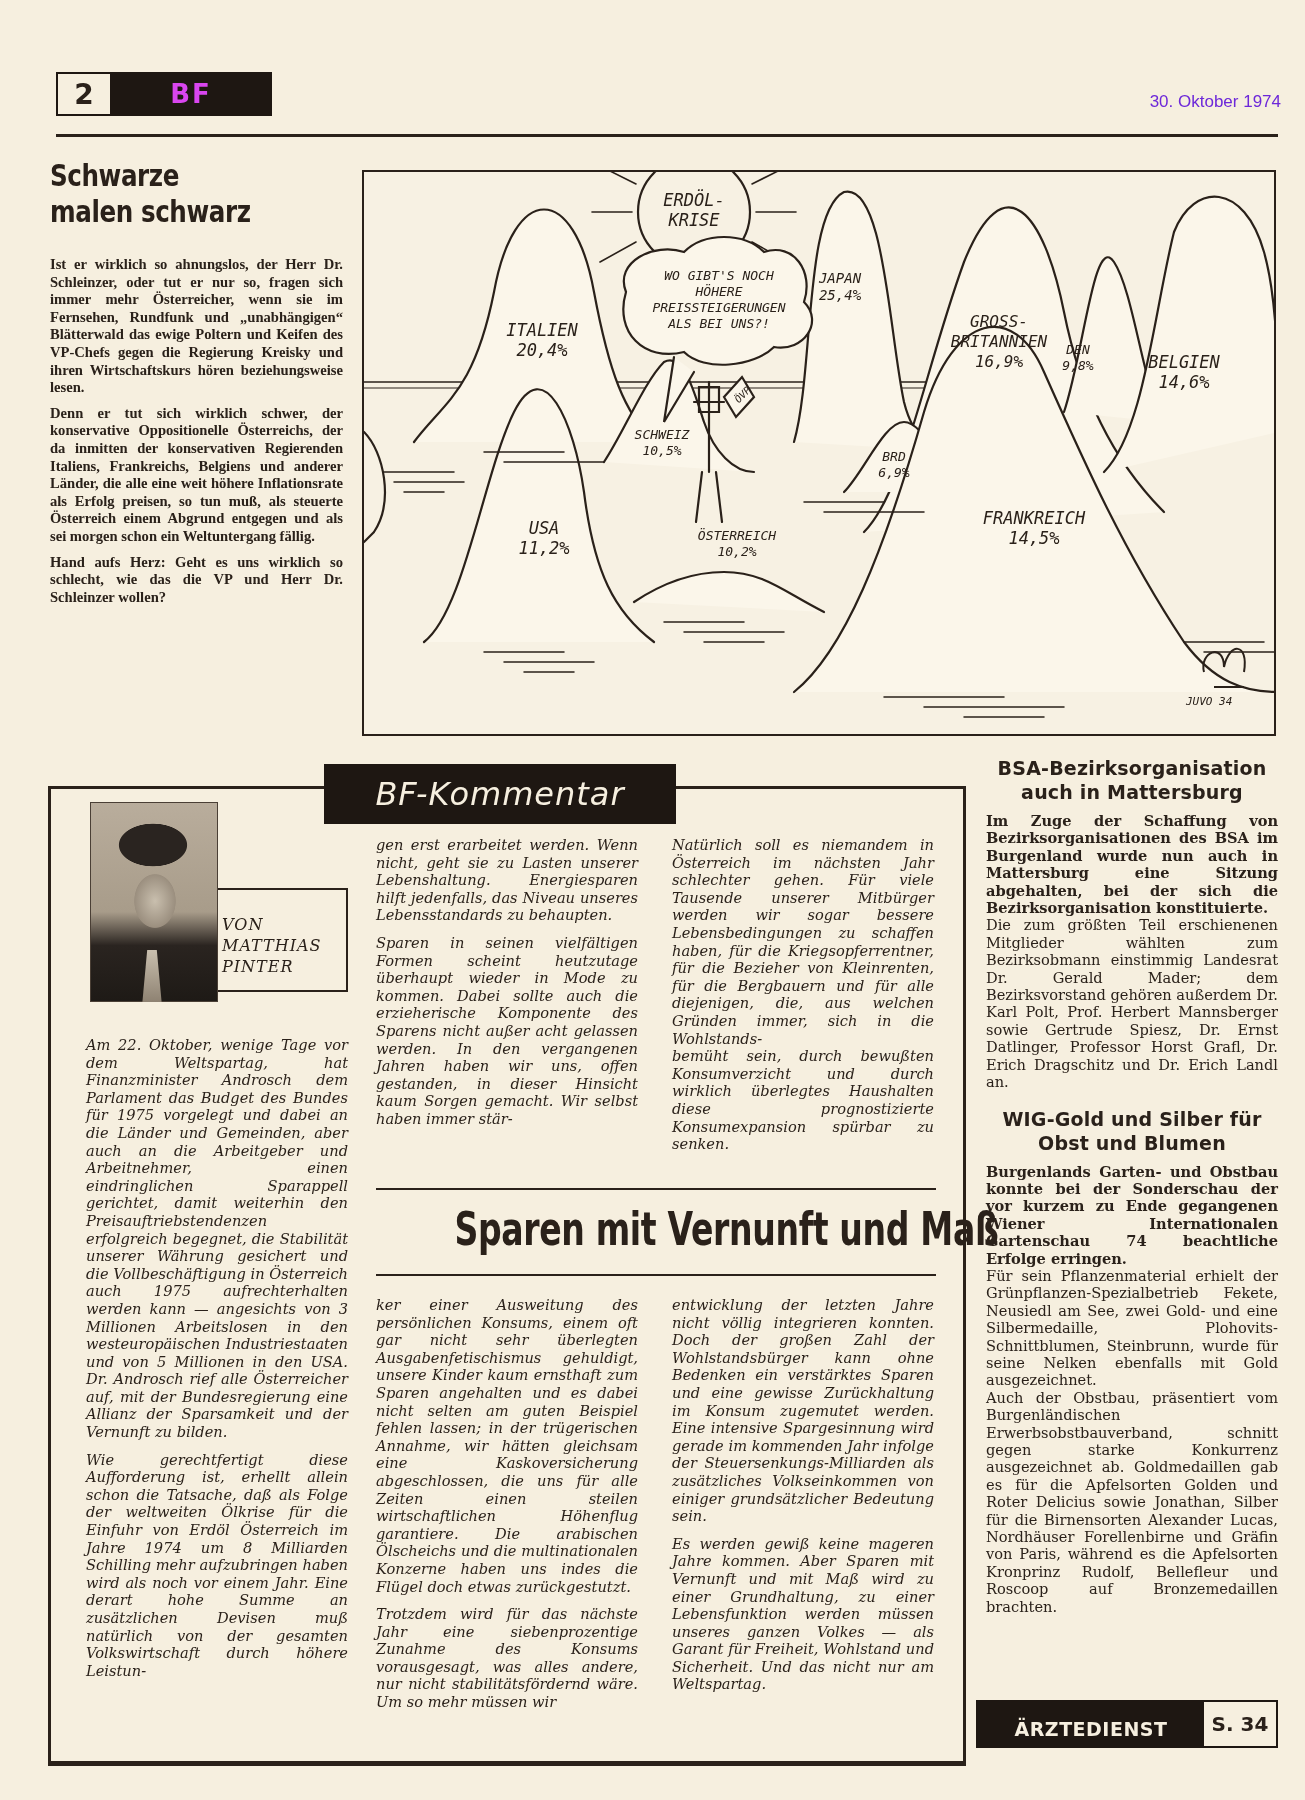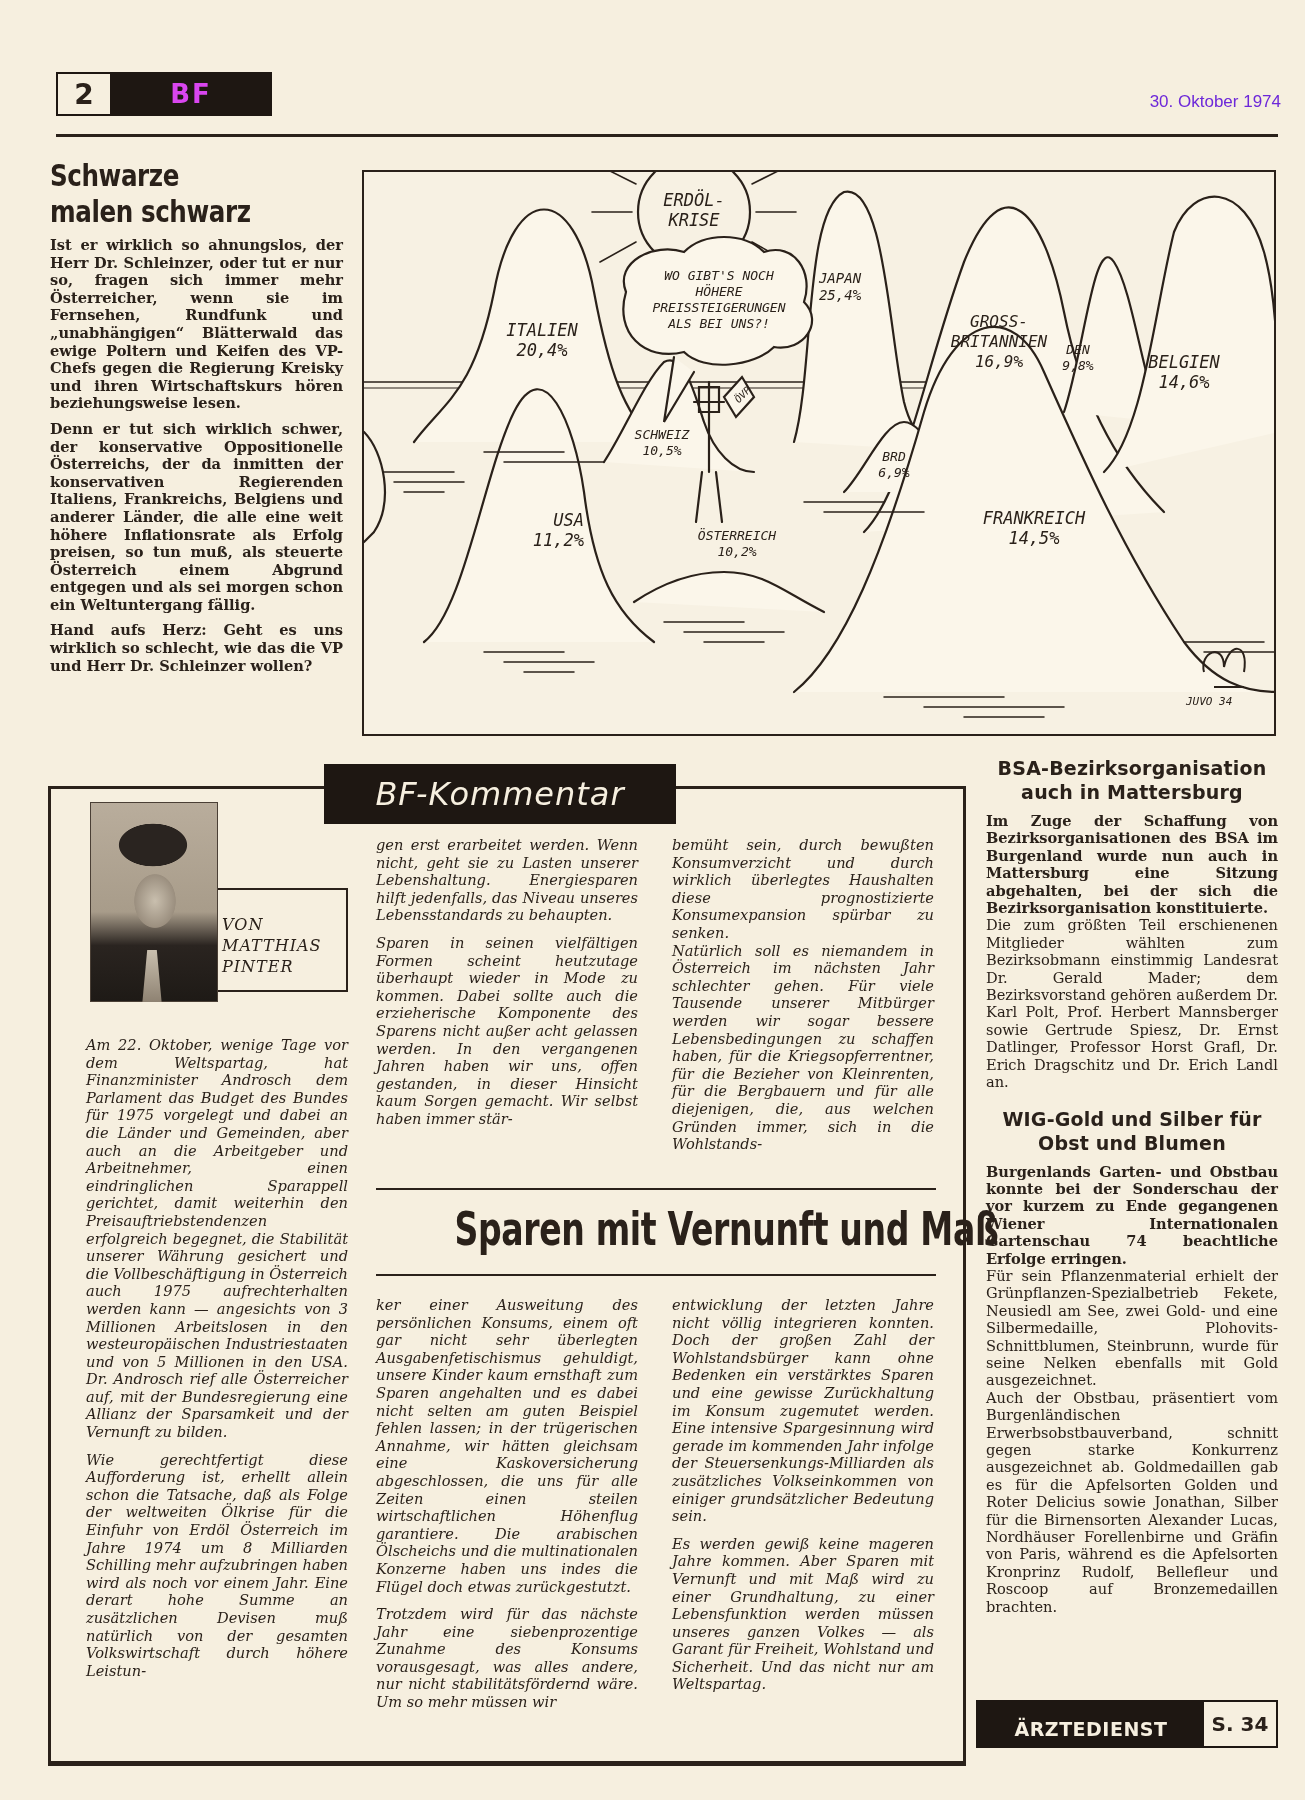--- a/index.html
+++ b/index.html
@@ -17,21 +17,21 @@
 
   
   #masthead { left: 56px; top: 72px; width: 216px; height: 44px; border: 2px solid #1e1712; display: flex; }
   #page-num { width: 54px; background: #f6efdf; border-right: 2px solid #1e1712; display: flex; align-items: center; justify-content: center; font-family: "DejaVu Sans", sans-serif; font-weight: bold; font-size: 28px; }
   #paper-tag { flex: 1; background: #1e1712; color: #d946ef; display: flex; align-items: center; justify-content: center; font-family: "DejaVu Sans", sans-serif; font-weight: bold; font-size: 26px; letter-spacing: 2px; }
   #date { right: 24px; top: 92px; font-family: "Liberation Sans", sans-serif; font-size: 17px; color: #6d28d9; }
   #top-rule { left: 56px; top: 134px; width: 1222px; height: 3px; background: #2a211a; }
 
   
   #left-title { left: 50px; top: 158px; width: 260px; font-family: "DejaVu Sans", sans-serif; font-weight: bold; font-size: 30px; line-height: 36px; transform: scaleX(0.82); transform-origin: left top; letter-spacing: -0.5px; }
-  #left-body { left: 50px; top: 236px; width: 293px; }
+  #left-body { left: 50px; top: 256px; width: 293px; font-family: Liberation Serif, serif; }
   #left-body p { margin-bottom: 8px; }
 
   
   #cartoon { left: 362px; top: 170px; width: 914px; height: 566px; border: 2px solid #2a211a; overflow: hidden; background: #f7f1e3; }
   #cartoon svg { position: absolute; left: 0; top: 0; }
   .lbl { position: absolute; font-family: "DejaVu Sans Mono", monospace; font-size: 17px; line-height: 20px; color: #2a211a; text-align: center; font-style: italic; }
 
   
   #komm-box { left: 48px; top: 786px; width: 918px; height: 980px; border-left: 3px solid #2a211a; border-right: 3px solid #2a211a; border-bottom: 5px solid #2a211a; }
   #komm-top-left { left: 48px; top: 786px; width: 276px; height: 3px; background: #2a211a; }
@@ -161,21 +161,21 @@
   <div class="lbl" style="left:370px;top:213px;font-size:10px;transform:rotate(-45deg);">ÖVP</div>
   <div class="lbl" style="left:822px;top:520px;font-size:11px;">JUVO 34</div>
 
   <div class="lbl" style="left:128px;top:148px;width:100px;"><span>ITALIEN</span><br><span>20,4%</span></div>
   <div class="lbl" style="left:436px;top:98px;width:80px;font-size:14px;line-height:17px;"><span>JAPAN</span><br><span>25,4%</span></div>
   <div class="lbl" style="left:570px;top:140px;width:130px;font-size:16px;"><span>GROSS-BRITANNIEN</span><br><span>16,9%</span></div>
   <div class="lbl" style="left:686px;top:170px;width:56px;font-size:13px;line-height:16px;"><span>DEN</span><br><span>9,8%</span></div>
   <div class="lbl" style="left:770px;top:180px;width:100px;"><span>BELGIEN</span><br><span>14,6%</span></div>
   <div class="lbl" style="left:258px;top:255px;width:80px;font-size:13px;line-height:16px;"><span>SCHWEIZ</span><br><span>10,5%</span></div>
   <div class="lbl" style="left:500px;top:277px;width:60px;font-size:13px;line-height:16px;"><span>BRD</span><br><span>6,9%</span></div>
-  <div class="lbl" style="left:140px;top:338px;width:80px;text-align:right;"><span>USA</span><br><span>11,2%</span></div>
+  <div class="lbl" style="left:140px;top:346px;width:80px;"><span>USA</span><br><span>11,2%</span></div>
   <div class="lbl" style="left:318px;top:356px;width:110px;font-size:13px;line-height:16px;"><span>ÖSTERREICH</span><br><span>10,2%</span></div>
   <div class="lbl" style="left:600px;top:336px;width:140px;"><span>FRANKREICH</span><br><span>14,5%</span></div>
 </div>
 
 <div id="komm-box" class="abs"></div>
 <div id="komm-top-left" class="abs"></div>
 <div id="komm-top-right" class="abs"></div>
 <div id="komm-banner" class="abs">BF-Kommentar</div>
 
 <div id="author-photo" class="abs"></div>
@@ -192,22 +192,22 @@
   <p class="p" style="font-style:italic;">Wie gerechtfertigt diese Aufforderung ist, erhellt allein schon die Tatsache, daß als Folge der weltweiten Ölkrise für die Einfuhr von Erdöl Österreich im Jahre 1974 um 8 Milliarden Schilling mehr aufzubringen haben wird als noch vor einem Jahr. Eine derart hohe Summe an zusätzlichen Devisen muß natürlich von der gesamten Volkswirtschaft durch höhere Leistun-</p>
 </div>
 
 <div class="col" style="left:376px;top:836px;width:262px;">
   <p class="p">gen erst erarbeitet werden. Wenn nicht, geht sie zu Lasten unserer Lebenshaltung. Energiesparen hilft jedenfalls, das Niveau unseres Lebensstandards zu behaupten.</p>
   <div class="gap"></div>
   <p class="p">Sparen in seinen vielfältigen Formen scheint heutzutage überhaupt wieder in Mode zu kommen. Dabei sollte auch die erzieherische Komponente des Sparens nicht außer acht gelassen werden. In den vergangenen Jahren haben wir uns, offen gestanden, in dieser Hinsicht kaum Sorgen gemacht. Wir selbst haben immer stär-</p>
 </div>
 
 <div class="col" style="left:672px;top:836px;width:262px;">
+  <p class="p">Natürlich soll es niemandem in Österreich im nächsten Jahr schlechter gehen. Für viele Tausende unserer Mitbürger werden wir sogar bessere Lebensbedingungen zu schaffen haben, für die Kriegsopferrentner, für die Bezieher von Kleinrenten, für die Bergbauern und für alle diejenigen, die, aus welchen Gründen immer, sich in die Wohlstands-</p>
   <p class="p">bemüht sein, durch bewußten Konsumverzicht und durch wirklich überlegtes Haushalten diese prognostizierte Konsumexpansion spürbar zu senken.</p>
-  <p class="p">Natürlich soll es niemandem in Österreich im nächsten Jahr schlechter gehen. Für viele Tausende unserer Mitbürger werden wir sogar bessere Lebensbedingungen zu schaffen haben, für die Kriegsopferrentner, für die Bezieher von Kleinrenten, für die Bergbauern und für alle diejenigen, die, aus welchen Gründen immer, sich in die Wohlstands-</p>
 </div>
 
 <div id="sparen-rule1" class="abs"></div>
 <div id="sparen-title" class="abs">Sparen mit Vernunft und Maß</div>
 <div id="sparen-rule2" class="abs"></div>
 
 <div class="col" style="left:376px;top:1296px;width:262px;">
   <p class="p">ker einer Ausweitung des persönlichen Konsums, einem oft gar nicht sehr überlegten Ausgabenfetischismus gehuldigt, unsere Kinder kaum ernsthaft zum Sparen angehalten und es dabei nicht selten am guten Beispiel fehlen lassen; in der trügerischen Annahme, wir hätten gleichsam eine Kaskoversicherung abgeschlossen, die uns für alle Zeiten einen steilen wirtschaftlichen Höhenflug garantiere. Die arabischen Ölscheichs und die multinationalen Konzerne haben uns indes die Flügel doch etwas zurückgestutzt.</p>
   <div class="gap"></div>
   <p class="p">Trotzdem wird für das nächste Jahr eine siebenprozentige Zunahme des Konsums vorausgesagt, was alles andere, nur nicht stabilitätsfördernd wäre. Um so mehr müssen wir</p>

